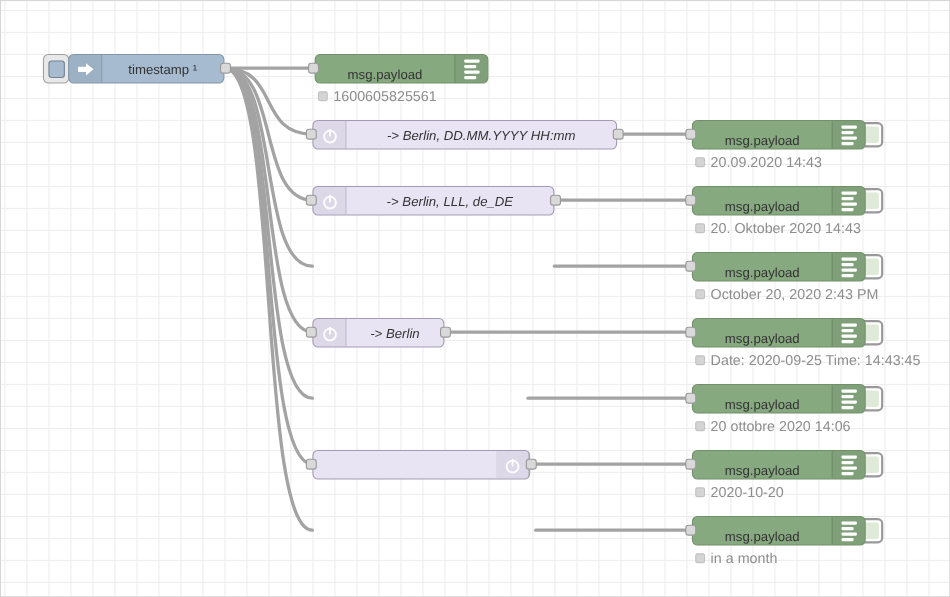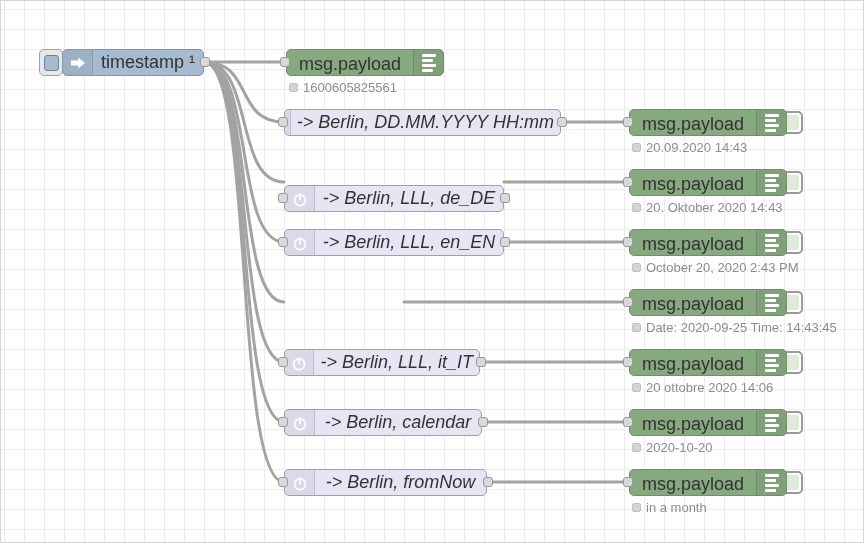--- a/index.html
+++ b/index.html
@@ -30,21 +30,21 @@
 
   .icon-region {
     width:30px; height:100%; flex:0 0 30px;
     display:flex; align-items:center; justify-content:center;
     background:rgba(0,0,0,0.05);
   }
   .icon-left  { border-right:1px solid rgba(0,0,0,0.12); }
   .icon-right { border-left:1px solid rgba(0,0,0,0.12); }
 
   .label {
-    flex:1; text-align:center; font-size:18px; color:#333;
+    flex:1; text-align:center; font-size:12px; color:#333;
     white-space:nowrap; padding:0 6px;
   }
   .italic { font-style:italic; }
 
   .port {
     position:absolute; width:10px; height:10px; background:#d9d9d9;
     border:1px solid #999; border-radius:3px; z-index:3; top:8px;
   }
   .port-left  { left:-6px; }
   .port-right { right:-6px; }
@@ -171,21 +171,21 @@
           </span>
       </div>
     </div>
     <div class="port port-left"></div>
     <div class="status">
       <span class="status-dot"></span>
       <span class="status-text">20.09.2020 14:43</span>
     </div>
   </div>
 
-  <div class="node" style="left:283px; top:184px; width:220px;">
+  <div class="node" style="left:283px; top:168px; width:220px;">
     <div class="body moment-body">
       <div class="icon-region icon-left">
         <svg class="icon-svg" width="16" height="16" viewBox="0 0 16 16" fill="none" stroke="#ffffff" stroke-width="1.8" opacity="0.9">
             <circle cx="8" cy="9.2" r="5.4"></circle>
             <path d="M8 9.2 V2.2"></path>
           </svg>
       </div>
       <div class="label italic">-&gt; Berlin, LLL, de_DE</div>
     </div>
     <div class="port port-left"></div>
@@ -206,55 +206,55 @@
           </span>
       </div>
     </div>
     <div class="port port-left"></div>
     <div class="status">
       <span class="status-dot"></span>
       <span class="status-text">20. Oktober 2020 14:43</span>
     </div>
   </div>
 
-  <div class="node" style="left:283px; top:228px; width:220px;">
+  <div class="node" style="left:628px; top:228px; width:158px;">
+    <div class="toggle">
+        <div class="toggle-inner"></div>
+      </div>
+    <div class="body debug-body">
+      <div class="label">msg.payload</div>
+      <div class="icon-region icon-right">
+        <span class="bars">
+            <i></i>
+            <i></i>
+            <i></i>
+            <i></i>
+          </span>
+      </div>
+    </div>
+    <div class="port port-left"></div>
+    <div class="status">
+      <span class="status-dot"></span>
+      <span class="status-text">October 20, 2020 2:43 PM</span>
+    </div>
+  </div>
+
+  <div class="node" style="left:283px; top:288px; width:120px;">
     <div class="body moment-body">
       <div class="icon-region icon-left">
         <svg class="icon-svg" width="16" height="16" viewBox="0 0 16 16" fill="none" stroke="#ffffff" stroke-width="1.8" opacity="0.9">
             <circle cx="8" cy="9.2" r="5.4"></circle>
             <path d="M8 9.2 V2.2"></path>
           </svg>
       </div>
-      <div class="label italic">-&gt; Berlin, LLL, en_EN</div>
-    </div>
-    <div class="port port-left"></div>
-    <div class="port port-right"></div>
-  </div>
-  <div class="node" style="left:628px; top:228px; width:158px;">
-    <div class="toggle">
-        <div class="toggle-inner"></div>
-      </div>
-    <div class="body debug-body">
-      <div class="label">msg.payload</div>
-      <div class="icon-region icon-right">
-        <span class="bars">
-            <i></i>
-            <i></i>
-            <i></i>
-            <i></i>
-          </span>
-      </div>
-    </div>
-    <div class="port port-left"></div>
-    <div class="status">
-      <span class="status-dot"></span>
-      <span class="status-text">October 20, 2020 2:43 PM</span>
-    </div>
-  </div>
-
+      <div class="label italic">-&gt; Berlin</div>
+    </div>
+    <div class="port port-left"></div>
+    <div class="port port-right"></div>
+  </div>
   <div class="node" style="left:628px; top:288px; width:158px;">
     <div class="toggle">
         <div class="toggle-inner"></div>
       </div>
     <div class="body debug-body">
       <div class="label">msg.payload</div>
       <div class="icon-region icon-right">
         <span class="bars">
             <i></i>
             <i></i>
@@ -263,64 +263,50 @@
           </span>
       </div>
     </div>
     <div class="port port-left"></div>
     <div class="status">
       <span class="status-dot"></span>
       <span class="status-text">Date: 2020-09-25 Time: 14:43:45</span>
     </div>
   </div>
 
-  <div class="node" style="left:283px; top:348px; width:196px;">
+  <div class="node" style="left:628px; top:348px; width:158px;">
+    <div class="toggle">
+        <div class="toggle-inner"></div>
+      </div>
+    <div class="body debug-body">
+      <div class="label">msg.payload</div>
+      <div class="icon-region icon-right">
+        <span class="bars">
+            <i></i>
+            <i></i>
+            <i></i>
+            <i></i>
+          </span>
+      </div>
+    </div>
+    <div class="port port-left"></div>
+    <div class="status">
+      <span class="status-dot"></span>
+      <span class="status-text">20 ottobre 2020 14:06</span>
+    </div>
+  </div>
+
+  <div class="node" style="left:283px; top:408px; width:198px;">
     <div class="body moment-body">
       <div class="icon-region icon-left">
         <svg class="icon-svg" width="16" height="16" viewBox="0 0 16 16" fill="none" stroke="#ffffff" stroke-width="1.8" opacity="0.9">
             <circle cx="8" cy="9.2" r="5.4"></circle>
             <path d="M8 9.2 V2.2"></path>
           </svg>
       </div>
-      <div class="label italic">-&gt; Berlin, LLL, it_IT</div>
-    </div>
-    <div class="port port-left"></div>
-    <div class="port port-right"></div>
-  </div>
-  <div class="node" style="left:628px; top:348px; width:158px;">
-    <div class="toggle">
-        <div class="toggle-inner"></div>
-      </div>
-    <div class="body debug-body">
-      <div class="label">msg.payload</div>
-      <div class="icon-region icon-right">
-        <span class="bars">
-            <i></i>
-            <i></i>
-            <i></i>
-            <i></i>
-          </span>
-      </div>
-    </div>
-    <div class="port port-left"></div>
-    <div class="status">
-      <span class="status-dot"></span>
-      <span class="status-text">20 ottobre 2020 14:06</span>
-    </div>
-  </div>
-
-  <div class="node" style="left:283px; top:408px; width:198px;">
-    <div class="body moment-body">
-      <div class="icon-region icon-left">
-        <svg class="icon-svg" width="16" height="16" viewBox="0 0 16 16" fill="none" stroke="#ffffff" stroke-width="1.8" opacity="0.9">
-            <circle cx="8" cy="9.2" r="5.4"></circle>
-            <path d="M8 9.2 V2.2"></path>
-          </svg>
-      </div>
-      <div class="label italic">-&gt; Berlin, calendar</div>
     </div>
     <div class="port port-left"></div>
     <div class="port port-right"></div>
   </div>
   <div class="node" style="left:628px; top:408px; width:158px;">
     <div class="toggle">
         <div class="toggle-inner"></div>
       </div>
     <div class="body debug-body">
       <div class="label">msg.payload</div>
@@ -333,33 +319,20 @@
           </span>
       </div>
     </div>
     <div class="port port-left"></div>
     <div class="status">
       <span class="status-dot"></span>
       <span class="status-text">2020-10-20</span>
     </div>
   </div>
 
-  <div class="node" style="left:283px; top:468px; width:203px;">
-    <div class="body moment-body">
-      <div class="icon-region icon-left">
-        <svg class="icon-svg" width="16" height="16" viewBox="0 0 16 16" fill="none" stroke="#ffffff" stroke-width="1.8" opacity="0.9">
-            <circle cx="8" cy="9.2" r="5.4"></circle>
-            <path d="M8 9.2 V2.2"></path>
-          </svg>
-      </div>
-      <div class="label italic">-&gt; Berlin, fromNow</div>
-    </div>
-    <div class="port port-left"></div>
-    <div class="port port-right"></div>
-  </div>
   <div class="node" style="left:628px; top:468px; width:158px;">
     <div class="toggle">
         <div class="toggle-inner"></div>
       </div>
     <div class="body debug-body">
       <div class="label">msg.payload</div>
       <div class="icon-region icon-right">
         <span class="bars">
             <i></i>
             <i></i>

